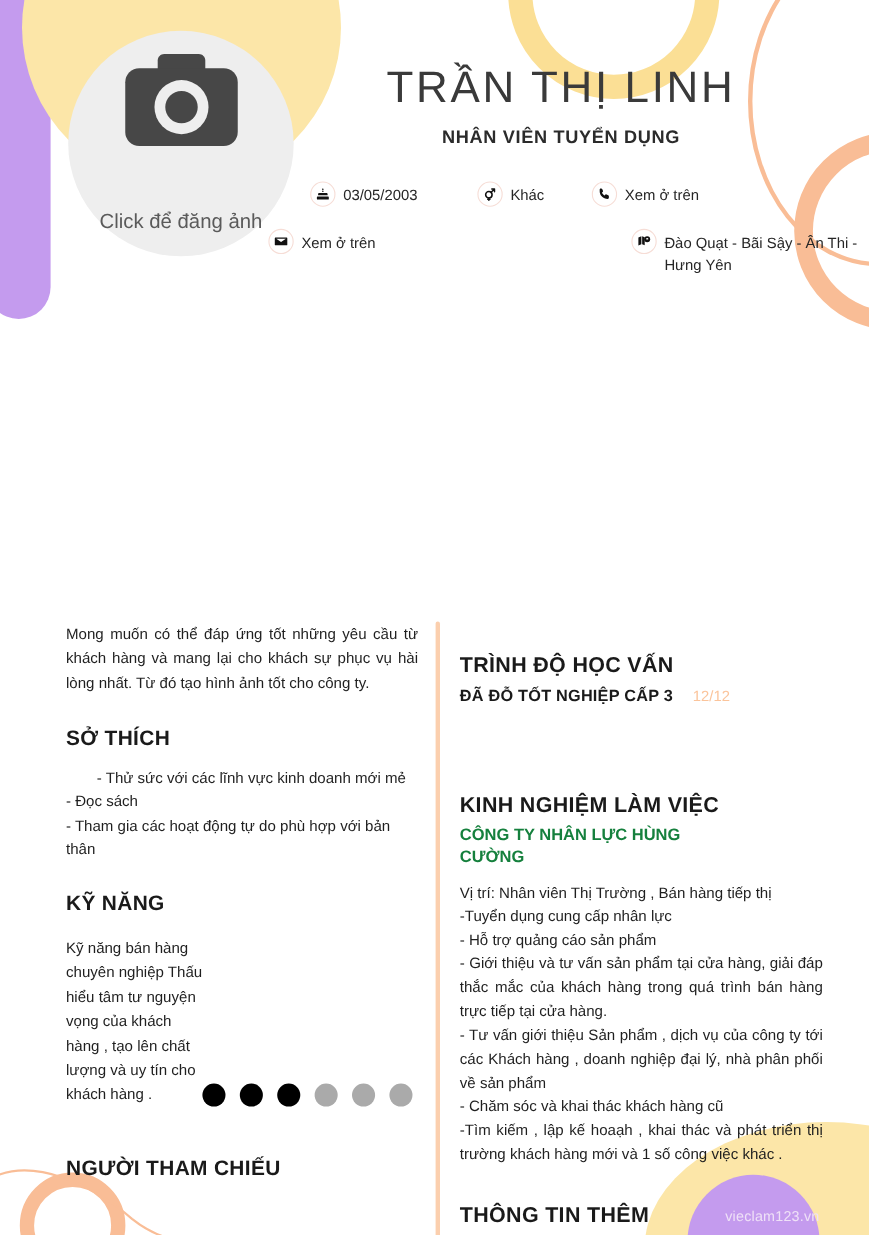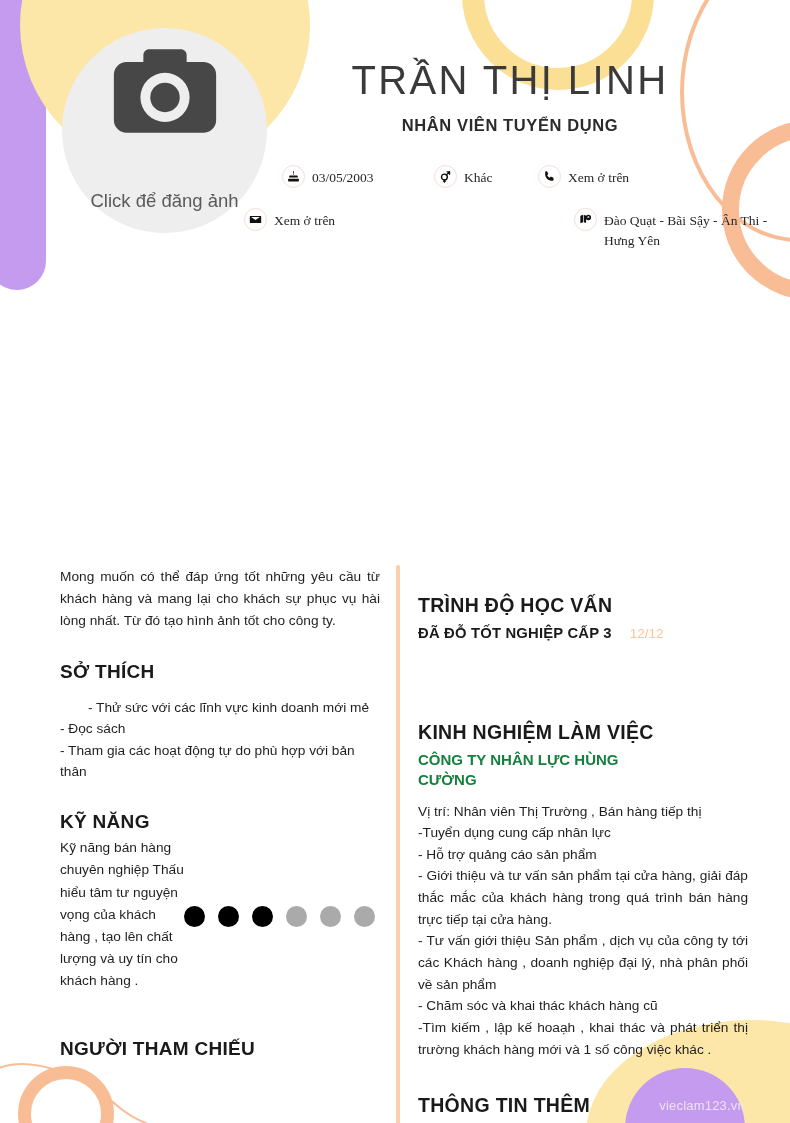--- a/index.html
+++ b/index.html
@@ -151,21 +151,21 @@
 
   .ci-icon {
     flex: 0 0 auto;
     width: 23px; height: 23px;
     border-radius: 50%;
     border: 1.2px solid #f6ddd6;
     display: flex; align-items: center; justify-content: center;
     margin-top: 0px;
   }
   .ci-icon svg { width: 13px; height: 13px; fill: #111; }
-  .ci-text { padding-top: 3px; font-family: Liberation Serif, serif; }
+  .ci-text { padding-top: 3px; }
 
   
   .body-area { position: relative; }
   .divider {
     position: absolute;
     left: 396px; top: 287px;
     width: 4px; height: 592px;
     background: #fbcfae;
     border-radius: 2px;
   }
@@ -221,21 +221,21 @@
     font-size: 15px;
     font-weight: bold;
     color: #15803d;
     line-height: 1.35;
     margin-top: 6px;
     max-width: 250px;
   }
   .exp-line { margin-top: 0px; }
 
   
-  .skill-block { display: flex; align-items: center; margin-top: 4px; }
+  .skill-block { display: flex; align-items: flex-end; margin-top: 18px; }
   .skill-label {
     width: 124px;
     font-size: 13.7px;
     line-height: 1.62;
     color: #1f1f1f;
   }
   .skill-dots { display: flex; gap: 13px; padding-top: 3px; }
   .dot { width: 21px; height: 21px; border-radius: 50%; }
   .dot.on  { background: #000000; }
   .dot.off { background: #aaaaaa; }

